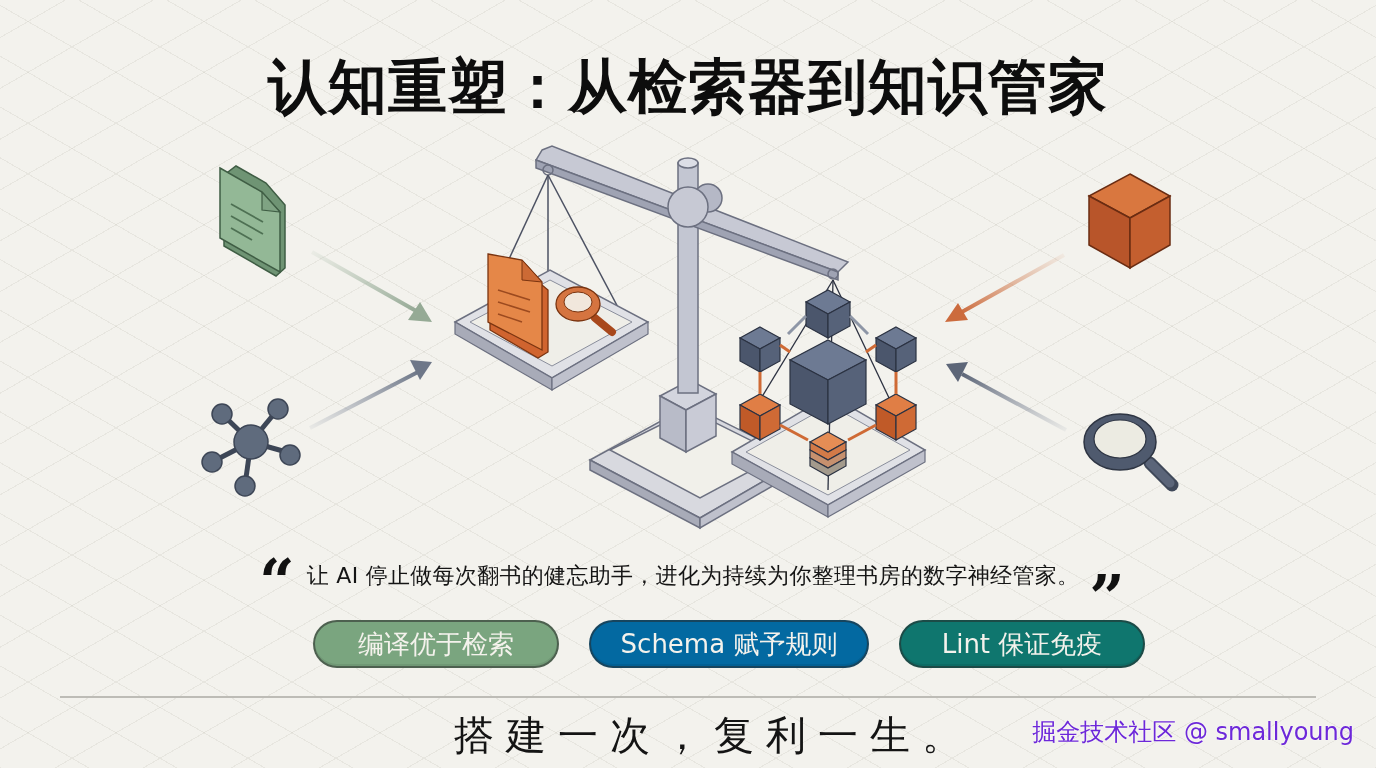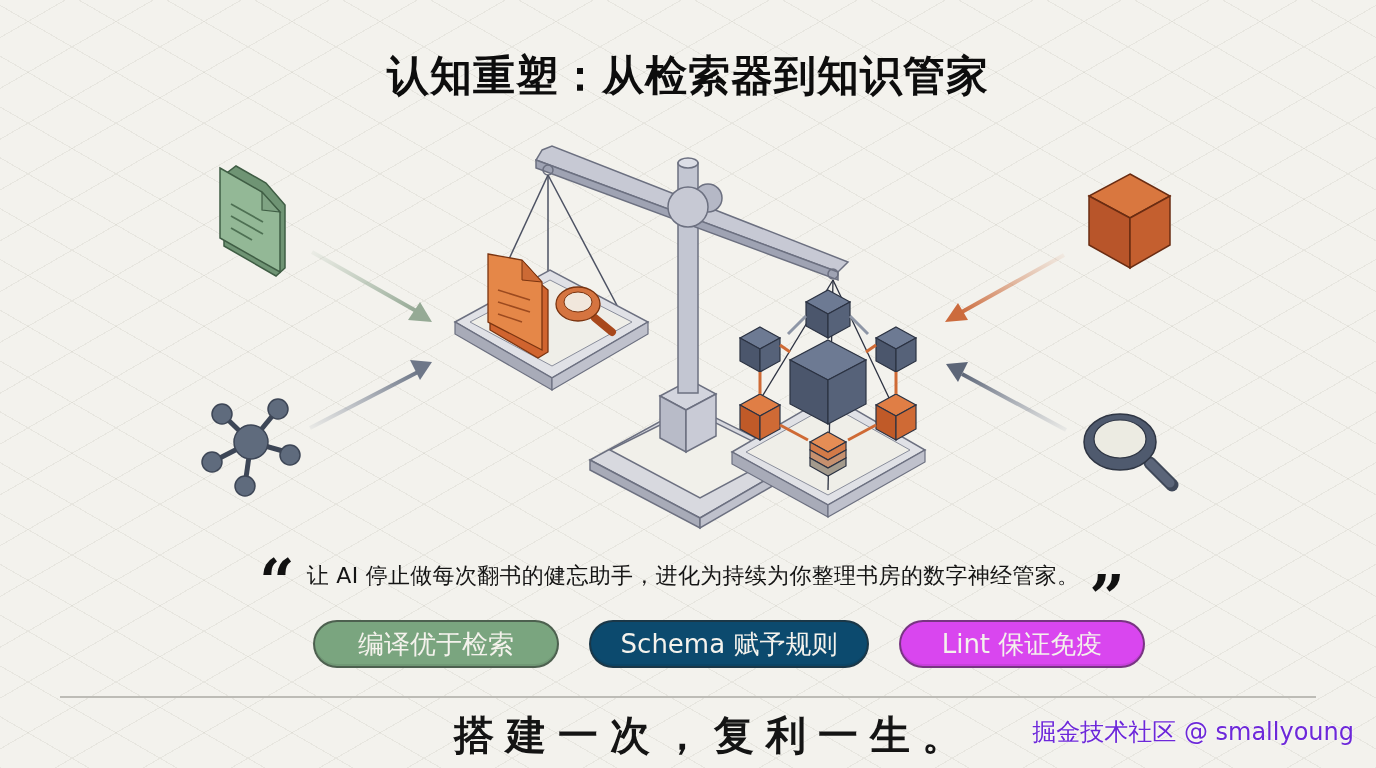--- a/index.html
+++ b/index.html
@@ -8,21 +8,21 @@
     background-color: #f3f2ed;
     background-image:
       repeating-linear-gradient(30deg, rgba(200,198,188,0.28) 0 1px, transparent 1px 44px),
       repeating-linear-gradient(-30deg, rgba(200,198,188,0.28) 0 1px, transparent 1px 44px);
     font-family: "DejaVu Sans", "Liberation Sans", sans-serif;
     position: relative;
     color: #111;
   }
   .title {
     position: absolute; left: 0; top: 48px; width: 1376px;
-    text-align: center; font-size: 42px; font-weight: 900; letter-spacing: 1px;
+    text-align: center; font-size: 59px; font-weight: 900; letter-spacing: 1px;
     color: #0d0d0d;
   }
   .illus { position: absolute; left: 0; top: 0; width: 1376px; height: 540px; }
   .quote-row {
     position: absolute; left: 82px; top: 548px; width: 1220px; height: 56px;
     display: flex; align-items: center; justify-content: center;
   }
   .qmark { font-family: "DejaVu Serif", serif; font-weight: 900; font-size: 62px; line-height: 1; color: #111; }
   .qmark.open { margin-right: 12px; transform: translateY(6px); }
   .qmark.close { margin-left: 10px; transform: translateY(22px); }
@@ -30,28 +30,28 @@
   .pills {
     position: absolute; top: 620px; left: 0; width: 1376px; height: 48px; margin-left: 41px;
   }
   .pill {
     position: absolute; top: 0; height: 48px; border-radius: 24px;
     display: flex; align-items: center; justify-content: center;
     font-size: 26px; color: #f4f2ec; border: 2px solid rgba(40,40,40,0.55);
     box-shadow: inset 0 -2px 0 rgba(0,0,0,0.08);
   }
   .pill-green { left: 272px; width: 246px; background: #7aa57f; }
-  .pill-slate { left: 548px; width: 280px; background: #0c4a6e; }
-  .pill-orange { left: 858px; width: 246px; background: #d946ef; text-align: center; }
+  .pill-slate { left: 548px; width: 280px; background: #0369a1; }
+  .pill-orange { left: 858px; width: 246px; background: #0f766e; text-align: center; }
   .divider {
     position: absolute; left: 60px; top: 696px; width: 1256px; height: 2px;
     background: #bdbcb6;
   }
   .slogan {
-    position: absolute; left: 454px; top: 708px; font-size: 40px; font-weight: 700;
+    position: absolute; left: 454px; top: 708px; font-size: 40px; font-weight: 400;
     letter-spacing: 12px; color: #141414;
   }
   .watermark {
     position: absolute; right: 22px; top: 716px; font-size: 24px; color: #6d28d9;
     text-shadow: 0 0 2px #fff;
   }
 </style>
 </head>
 <body>
 

